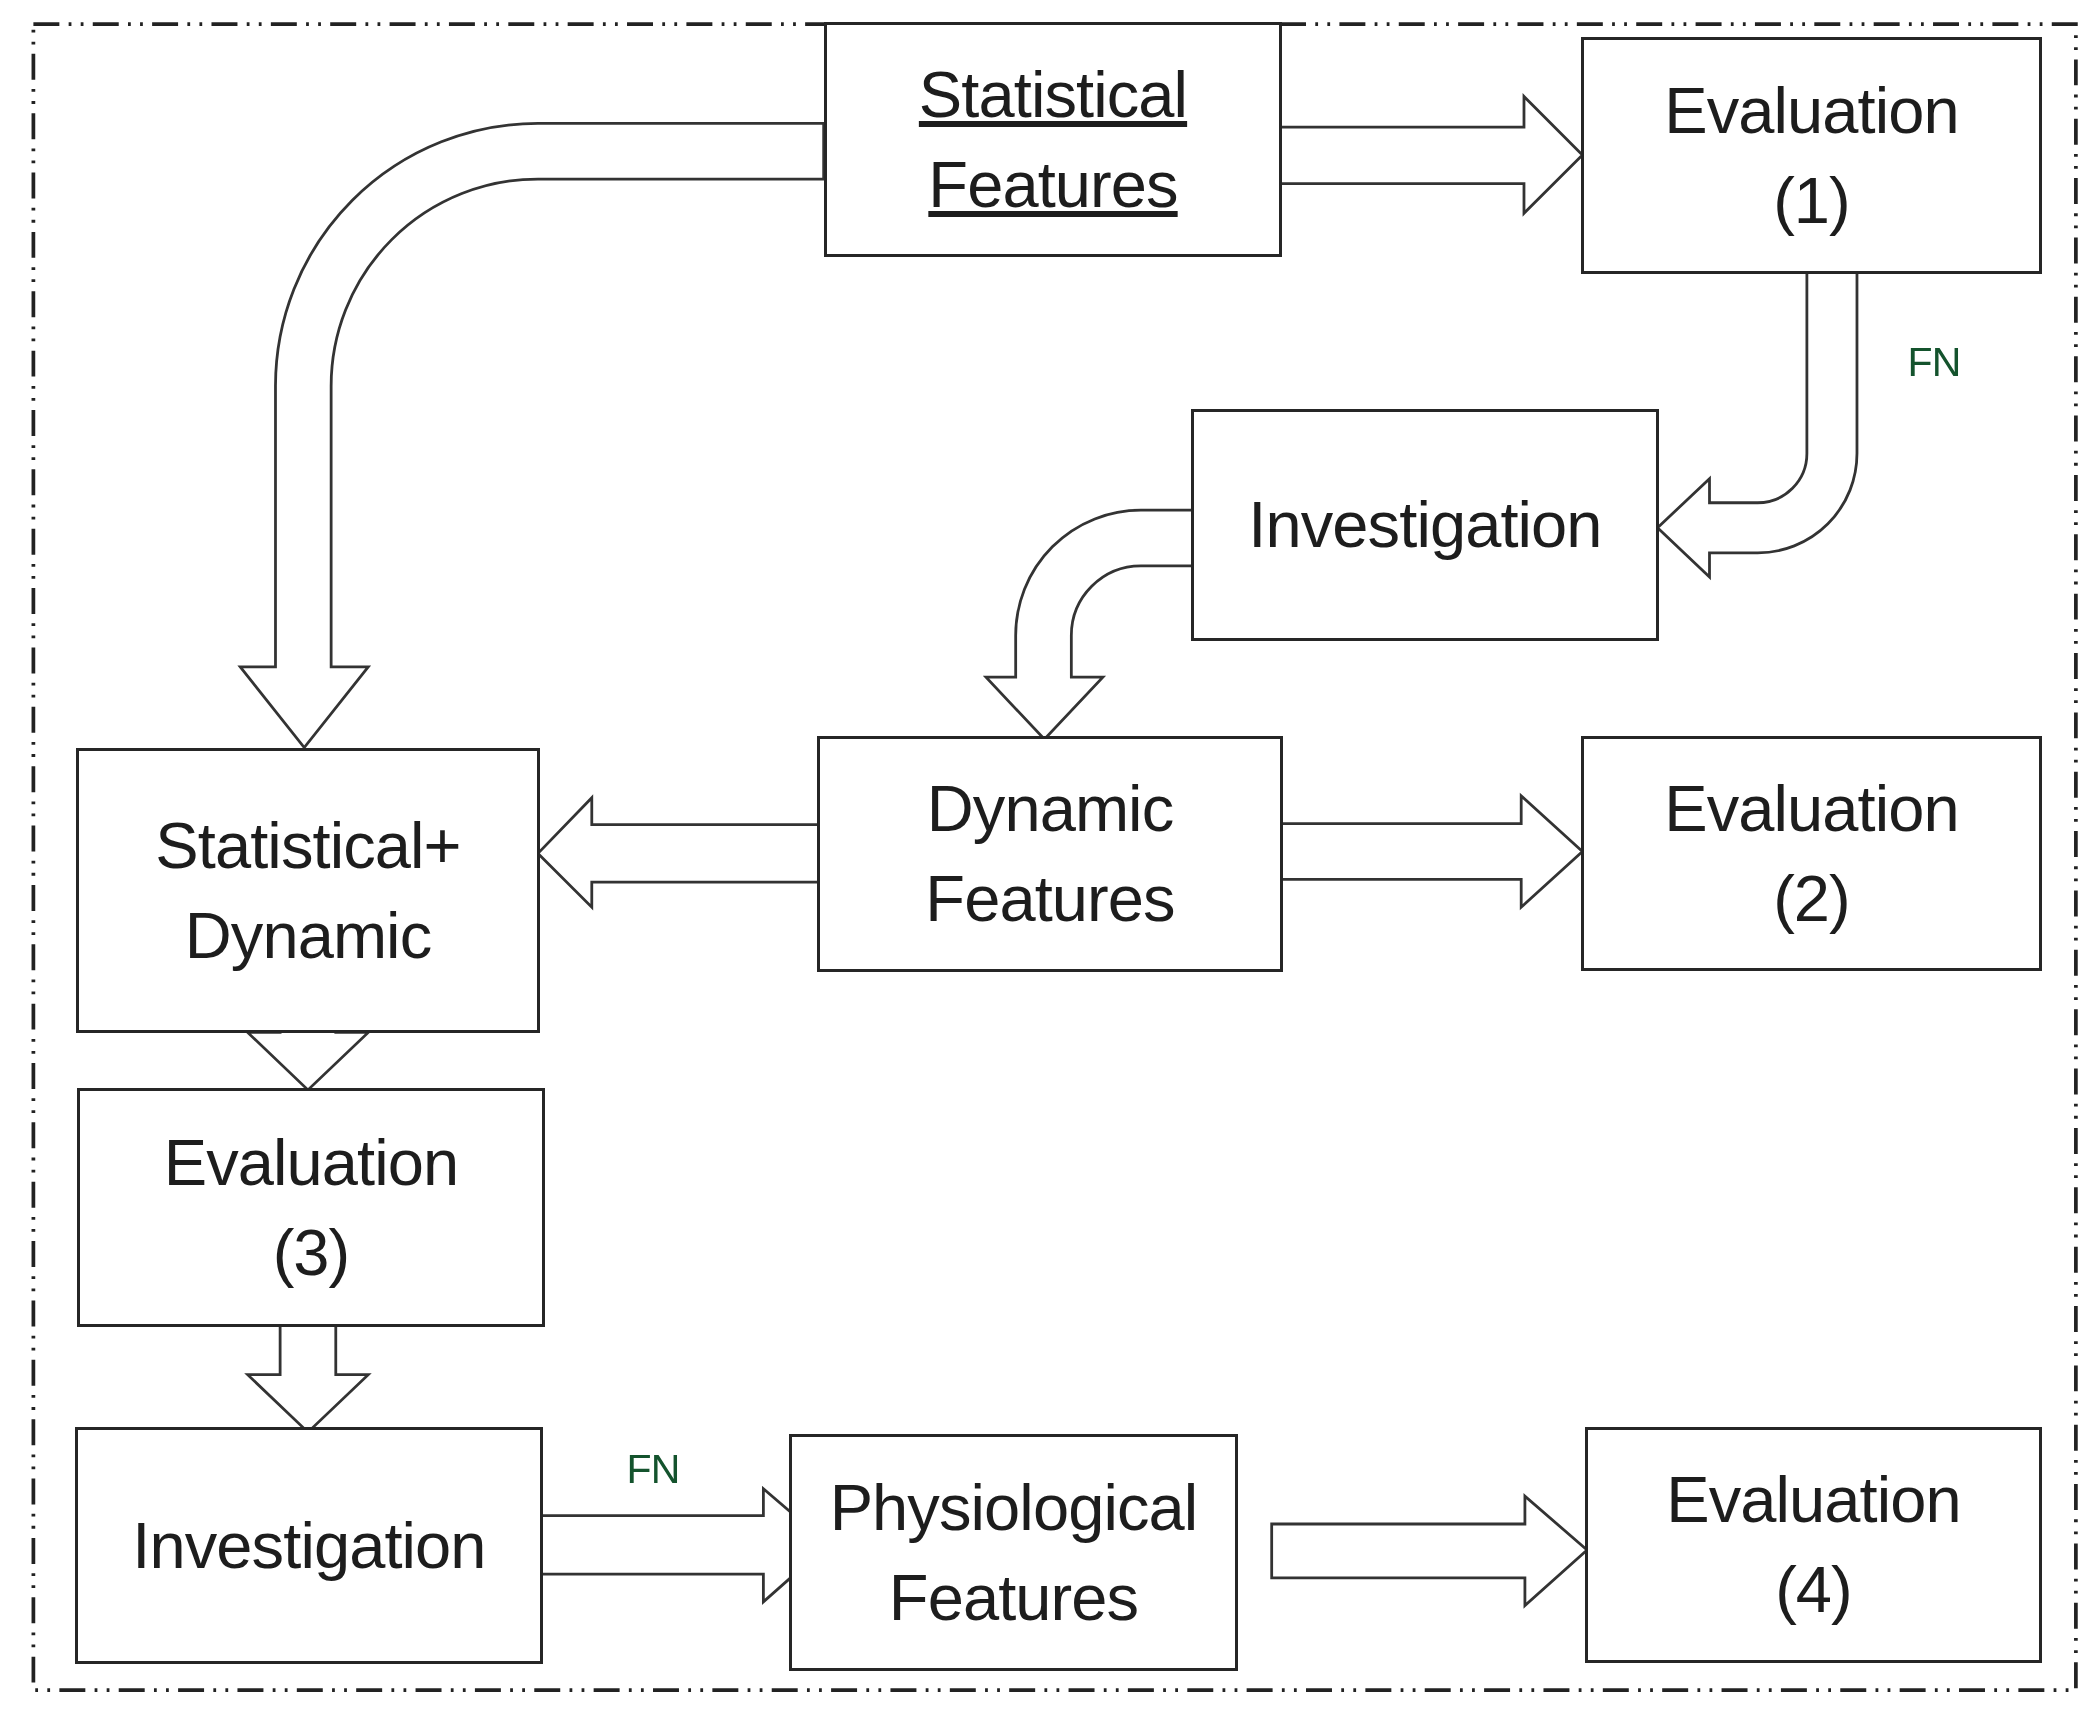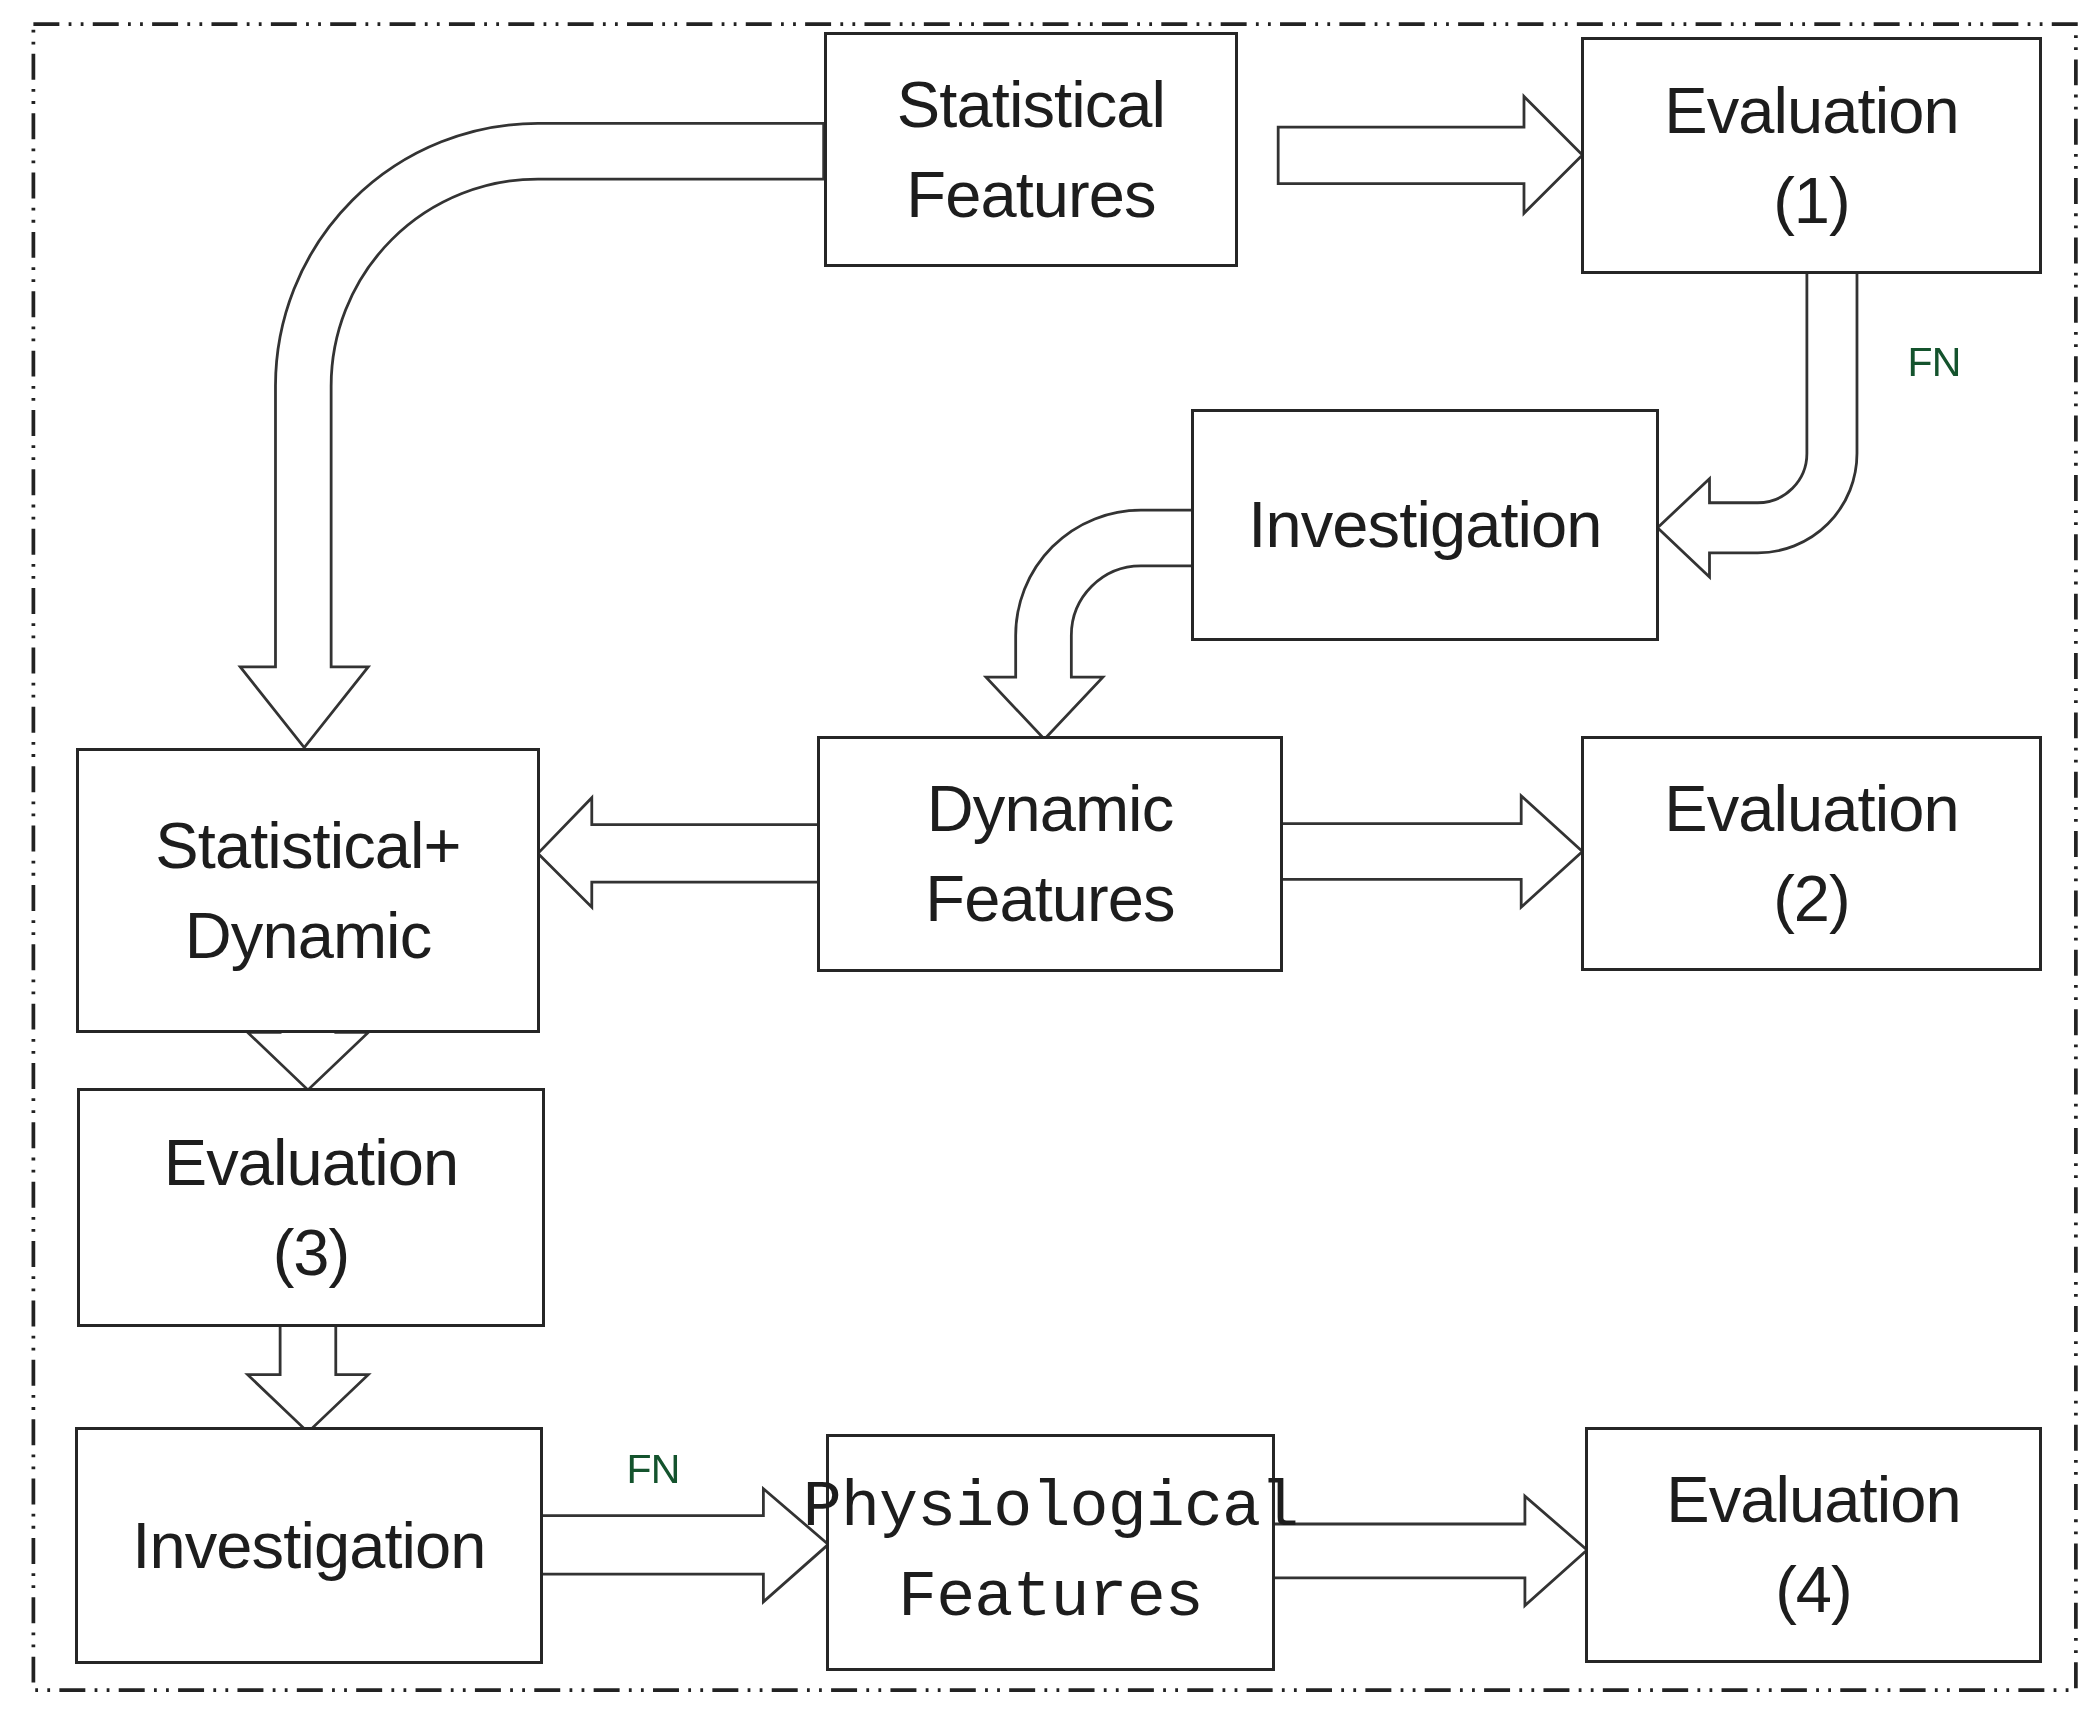--- a/index.html
+++ b/index.html
@@ -56,21 +56,21 @@
 
   <path class="arrow" d="M 1371 1643 L 1644 1643 L 1644 1613 L 1711 1671 L 1644 1731 L 1644 1701 L 1371 1701 Z"></path>
 
   <path class="arrow" d="M 888 133 L 580 133 A 283 283 0 0 0 297 416 L 297 719 L 259 719 L 328 806 L 397 719 L 357 719 L 357 416 A 223 223 0 0 1 580 193 L 888 193 Z"></path>
 
   <path class="arrow" d="M 1948 291 L 1948 489 A 53 53 0 0 1 1895 542 L 1843 542 L 1843 516 L 1787 569 L 1843 622 L 1843 596 L 1895 596 A 107 107 0 0 0 2002 489 L 2002 291 Z"></path>
 
   <path class="arrow" d="M 1288 550 L 1230 550 A 135 135 0 0 0 1095 685 L 1095 730 L 1063 730 L 1126 797 L 1189 730 L 1155 730 L 1155 685 A 75 75 0 0 1 1230 610 L 1288 610 Z"></path>
 </svg>
 
-<div class="node" style="left:824px;  top:32px;   width:414px; height:235px;">
+<div class="node" style="left:824px;  top:22px;   width:458px; height:235px;text-decoration:underline;">
   <span>Statistical</span>
   <span>Features</span>
 </div>
 
 <div class="node" style="left:1581px; top:37px;   width:461px; height:237px;">
   <span>Evaluation</span>
   <span>(1)</span>
 </div>
 
 <div class="node" style="left:1191px; top:409px;  width:468px; height:232px;">
@@ -96,21 +96,21 @@
 <div class="node" style="left:77px;   top:1088px; width:468px; height:239px;">
   <span>Evaluation</span>
   <span>(3)</span>
 </div>
 
 <div class="node" style="left:75px;   top:1427px; width:468px; height:237px;">
   <span>Investigation</span>
 
 </div>
 
-<div class="node" style="left:826px;  top:1434px; width:449px; height:237px;font-family:Liberation Mono, monospace;">
+<div class="node" style="left:789px;  top:1434px; width:449px; height:237px;">
   <span>Physiological</span>
   <span>Features</span>
 </div>
 
 <div class="node" style="left:1585px; top:1427px; width:457px; height:236px;">
   <span>Evaluation</span>
   <span>(4)</span>
 </div>
 
 <div class="fn-label" style="left:1934px; top:362px;">FN</div>

